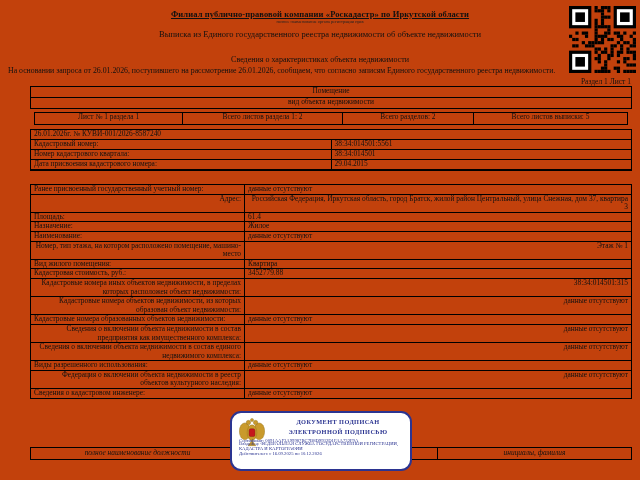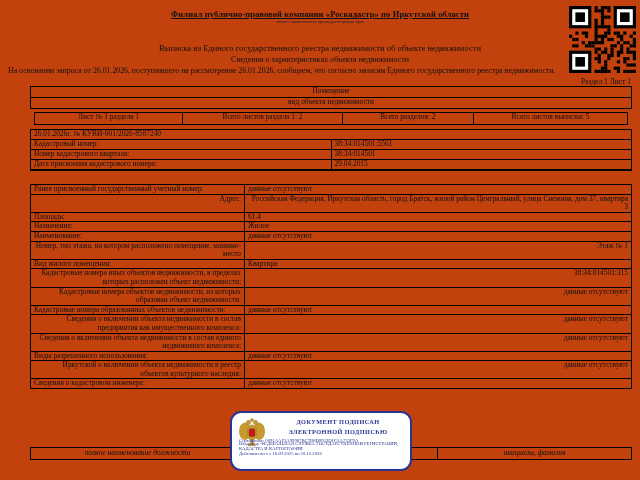--- a/index.html
+++ b/index.html
@@ -2,21 +2,21 @@
 <html><head>
 <meta charset="utf-8">
 <style>
   html,body{margin:0;padding:0;background:#e9e9e9;}
   .page{position:relative;width:640px;height:480px;background:#c2410c;overflow:hidden;
         font-family:"Liberation Serif","DejaVu Serif",serif;color:#111;}
   
   .hdr{position:absolute;top:9px;left:0;width:640px;text-align:center;}
   .org-line{font-size:8.5px;font-weight:bold;text-decoration:underline;letter-spacing:.1px;}
   .org-cap{font-size:6px;transform:scale(.72);transform-origin:50% 0;margin-top:0px;color:#222;}
-  .doc-title{font-size:8.5px;margin-top:18px;}
+  .doc-title{font-size:8.5px;margin-top:4px;}
   .sec-title{position:absolute;top:55px;left:0;width:640px;text-align:center;font-size:8px;}
   .req-line{position:absolute;top:66px;left:8px;width:626px;font-size:7.8px;}
   .sec-ref{position:absolute;top:77px;right:9px;font-size:7.5px;}
   
   .qr{position:absolute;left:567px;top:6px;width:71px;height:67px;}
   
   table{border-collapse:collapse;table-layout:fixed;width:100%;}
   td{border:1px solid #000;font-size:7.4px;line-height:8.6px;padding:0 3px;vertical-align:top;
      overflow:hidden;}
   .t-wrap{position:absolute;left:30px;width:602px;}
@@ -256,20 +256,24 @@
         <td>данные отсутствуют</td>
           </tr>
       <tr class="r2">
         <td class="lbl">Номер, тип этажа, на котором расположено помещение, машино-место</td>
         <td>Этаж № 1</td>
           </tr>
       <tr class="r1">
         <td class="lbl">Вид жилого помещения:</td>
         <td>Квартира</td>
           </tr>
+      <tr class="r1">
+        <td class="lbl">Кадастровая стоимость, руб.:</td>
+        <td>3452779.88</td>
+          </tr>
       <tr class="r2">
         <td class="lbl">Кадастровые номера иных объектов недвижимости, в пределах которых расположен объект недвижимости:</td>
         <td>38:34:014501:315</td>
           </tr>
       <tr class="r2">
         <td class="lbl">Кадастровые номера объектов недвижимости, из которых образован объект недвижимости:</td>
         <td>данные отсутствуют</td>
           </tr>
       <tr class="r1">
         <td class="lbl">Кадастровые номера образованных объектов недвижимости:</td>
@@ -281,21 +285,21 @@
           </tr>
       <tr class="r2">
         <td class="lbl">Сведения о включении объекта недвижимости в состав единого недвижимого комплекса:</td>
         <td>данные отсутствуют</td>
           </tr>
       <tr class="r1">
         <td class="lbl">Виды разрешенного использования:</td>
         <td>данные отсутствуют</td>
           </tr>
       <tr class="r2">
-        <td class="lbl">Иркутской о включении объекта недвижимости в реестр объектов культурного наследия:</td>
+        <td class="lbl">Федерация о включении объекта недвижимости в реестр объектов культурного наследия:</td>
         <td>данные отсутствуют</td>
           </tr>
       <tr class="r1">
         <td class="lbl">Сведения о кадастровом инженере:</td>
         <td>данные отсутствуют</td>
           </tr>
     </tbody>
       </table>
   </div>
 

